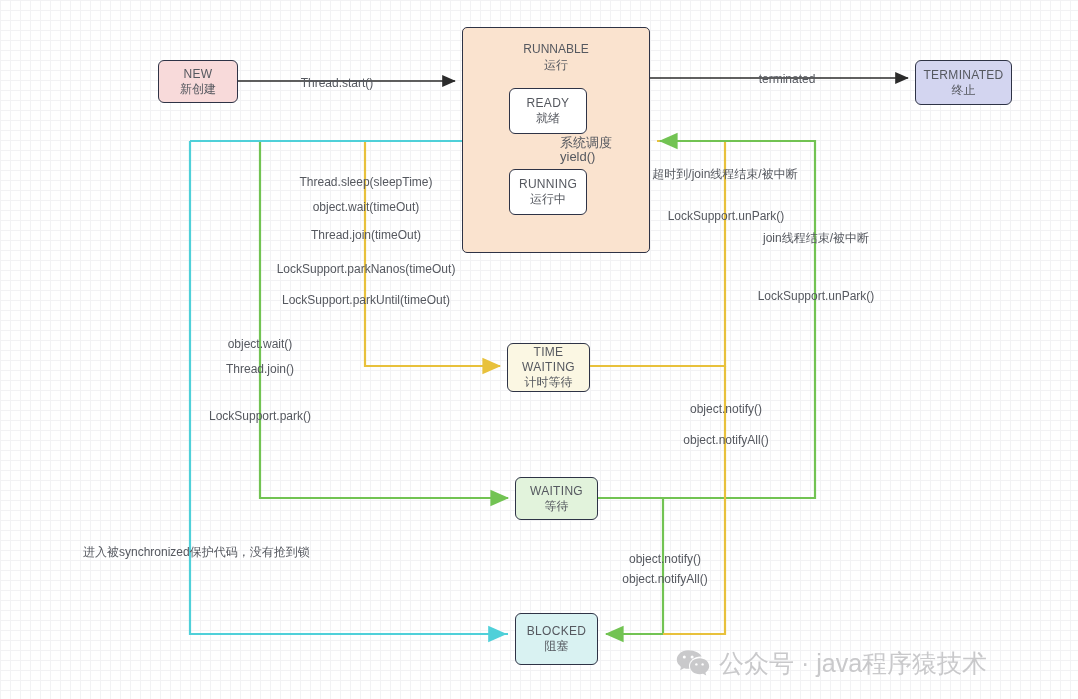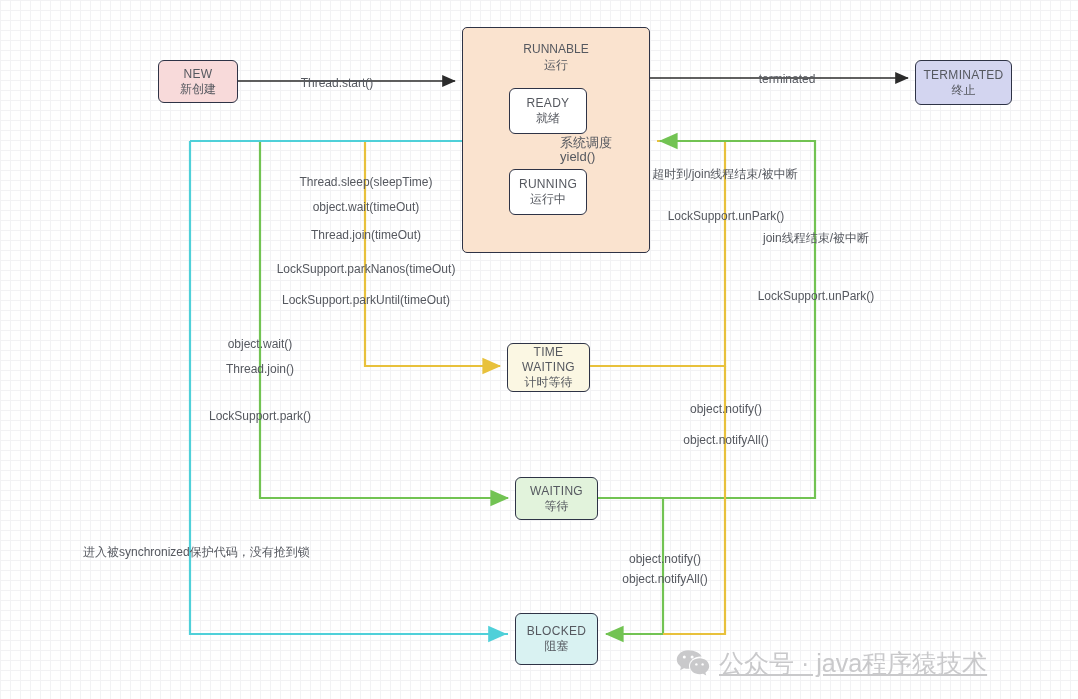--- a/index.html
+++ b/index.html
@@ -72,21 +72,20 @@
   }
 
   #watermark{
     position:absolute;left:676px;top:648px;
     display:flex;align-items:center;gap:9px;
     color:#c9c9cb;
     font-size:25px;
     line-height:30px;
     white-space:nowrap;
     user-select:none;
-    text-decoration:underline;
   }
   #watermark svg{display:block;}
 </style>
 </head>
 <body>
 
 <div id="canvas">
 
   <svg class="edges" xmlns="http://www.w3.org/2000/svg">
     <defs>

